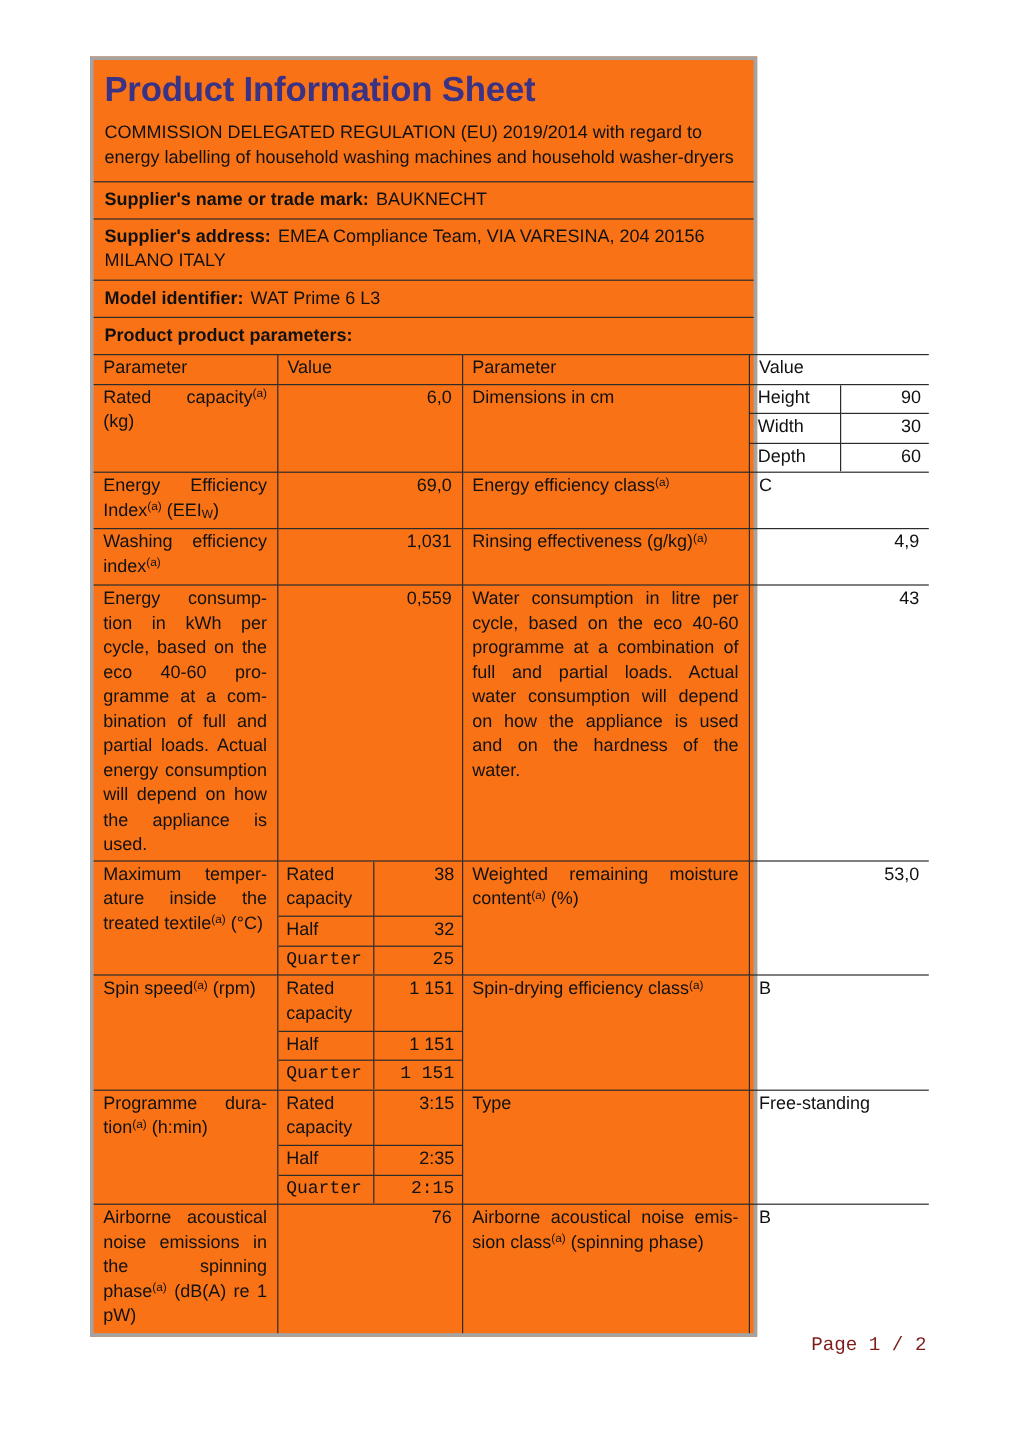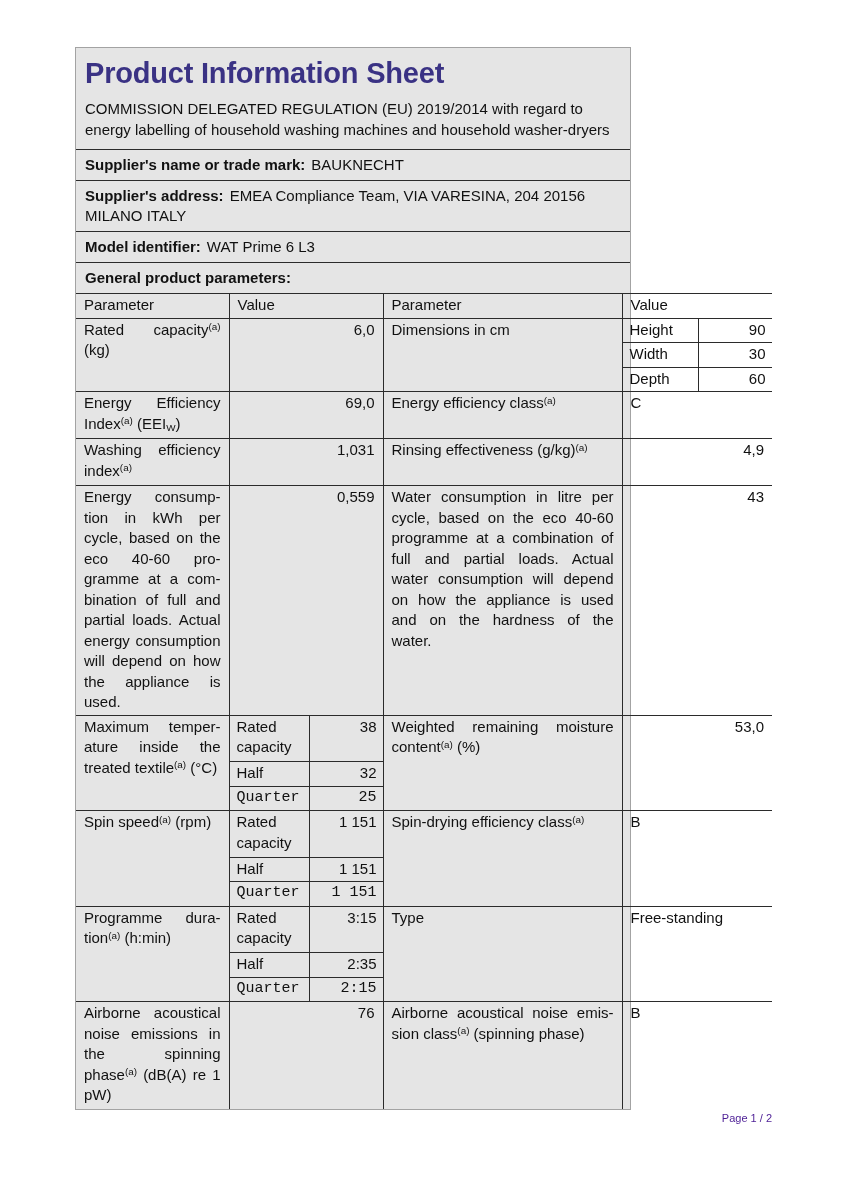--- a/index.html
+++ b/index.html
@@ -3,21 +3,21 @@
 <meta charset="utf-8">
 <style>
   html,body{margin:0;padding:0;}
   body{
     width:849px;height:1200px;position:relative;background:#ffffff;
     font-family:"Liberation Sans","DejaVu Sans",sans-serif;color:#111;
     overflow:hidden;
   }
   .sheet{
     position:absolute;left:75px;top:47px;width:556px;
-    box-sizing:border-box;border:1px solid #a3a3a3;background:#e5e5e5;
+    box-sizing:border-box;border:3px solid #a3a3a3;background:#f97316;
   }
   .title-block{padding:7px 10px 9px 9px;}
   h1.doc-title{
     margin:0 0 7px 0;font-size:29px;line-height:36px;font-weight:bold;
     color:#3a3284;letter-spacing:-0.2px;
   }
   .regulation{font-size:15px;line-height:21px;color:#111;}
   .irow{
     border-top:1px solid #2b2b2b;padding:5px 9px;font-size:15px;line-height:20px;
     min-height:20px;box-sizing:border-box;
@@ -50,21 +50,21 @@
   table.sub tr:first-child td{border-top:none;}
   table.sub tr:last-child td{border-bottom:none;}
   table.sub td:first-child{border-left:none;}
   table.sub td:last-child{border-right:none;}
   col.sl2{width:80px;}col.sv2{width:74px;}
   col.sl4{width:76px;}col.sv4{width:74px;}
   tr.sA{height:46px;} tr.sB{height:23px;} tr.sC{height:24px;font-family:Liberation Mono, monospace;} tr.s24{height:24px;}
   sup{font-size:0.66em;line-height:0;position:relative;top:-0.45em;vertical-align:baseline;}
   sub{font-size:0.66em;line-height:0;position:relative;top:0.28em;vertical-align:baseline;}
   .pagenum{
-    position:absolute;top:1112px;right:77px;font-size:11px;color:#4c1d95;
+    position:absolute;top:1112px;right:77px;font-size:16px;color:#7f1d1d;font-family:Liberation Mono, monospace;
   }
 </style>
 </head>
 <body>
 
 <div class="sheet">
 
   <div class="title-block">
     <h1 class="doc-title">Product Information Sheet</h1>
     <div class="regulation">COMMISSION DELEGATED REGULATION (EU) 2019/2014 with regard to energy labelling of household washing machines and household washer-dryers</div>
@@ -76,21 +76,21 @@
 
   <div class="irow">
     <b>Supplier's address:</b><span class="ival">EMEA Compliance Team, VIA VARESINA, 204 20156 MILANO ITALY</span>
   </div>
 
   <div class="irow">
     <b>Model identifier:</b><span class="ival">WAT Prime 6 L3</span>
   </div>
 
   <div class="irow">
-    <b>General product parameters:</b>
+    <b>Product product parameters:</b>
   </div>
 
   <table class="ptable">
     <colgroup>
         <col class="c1">
         <col class="c2">
         <col class="c3">
         <col class="c4">
       </colgroup>
     <tbody>

